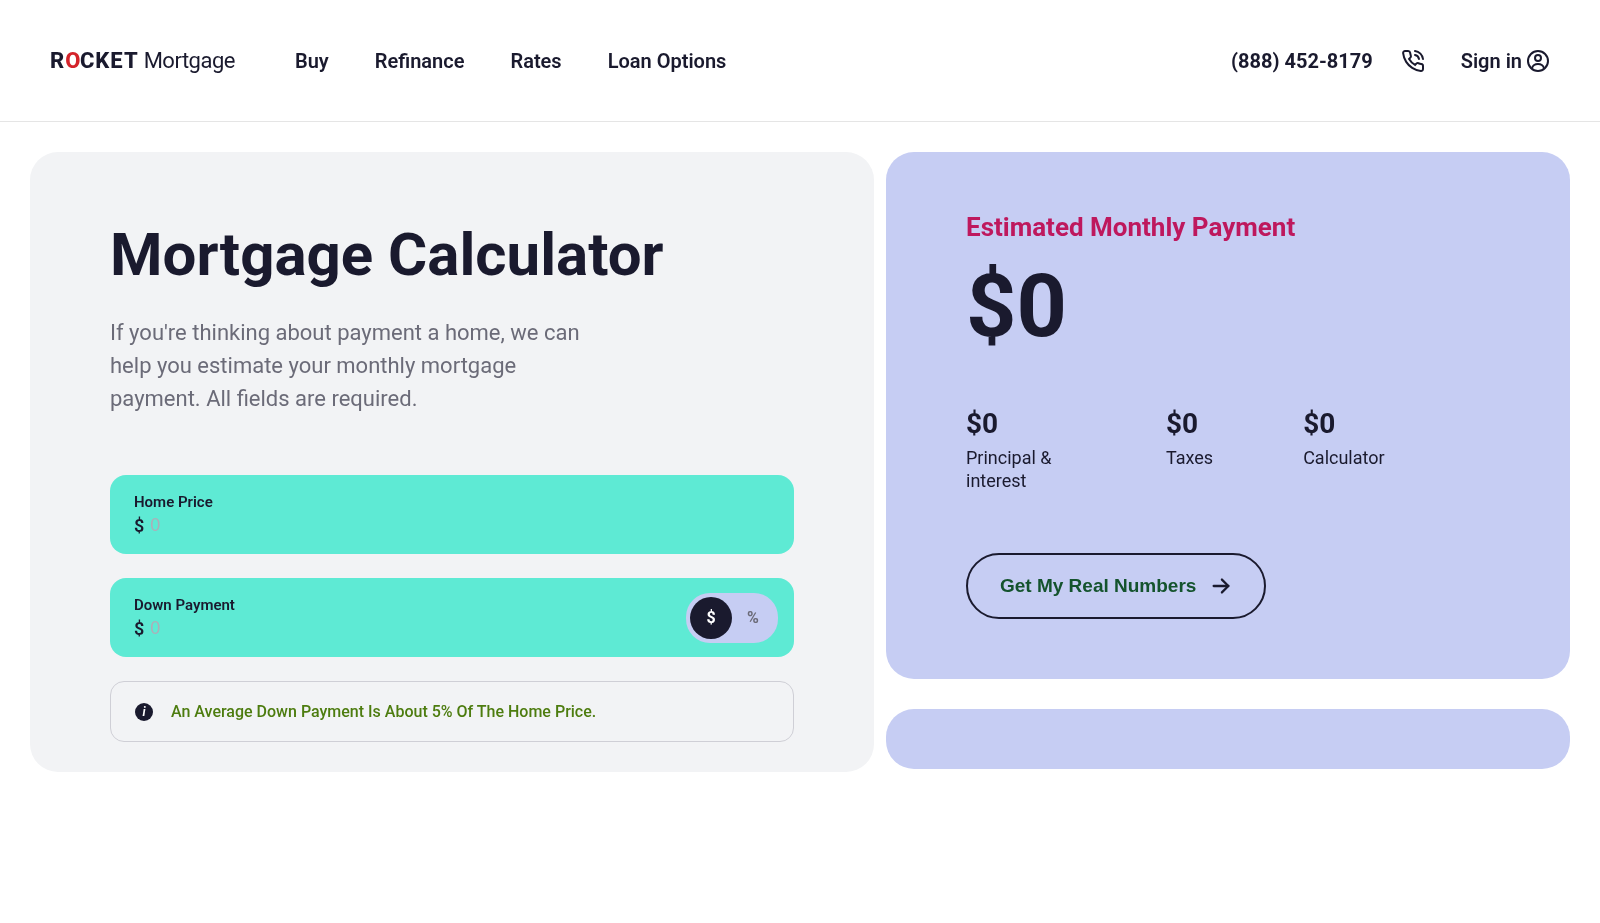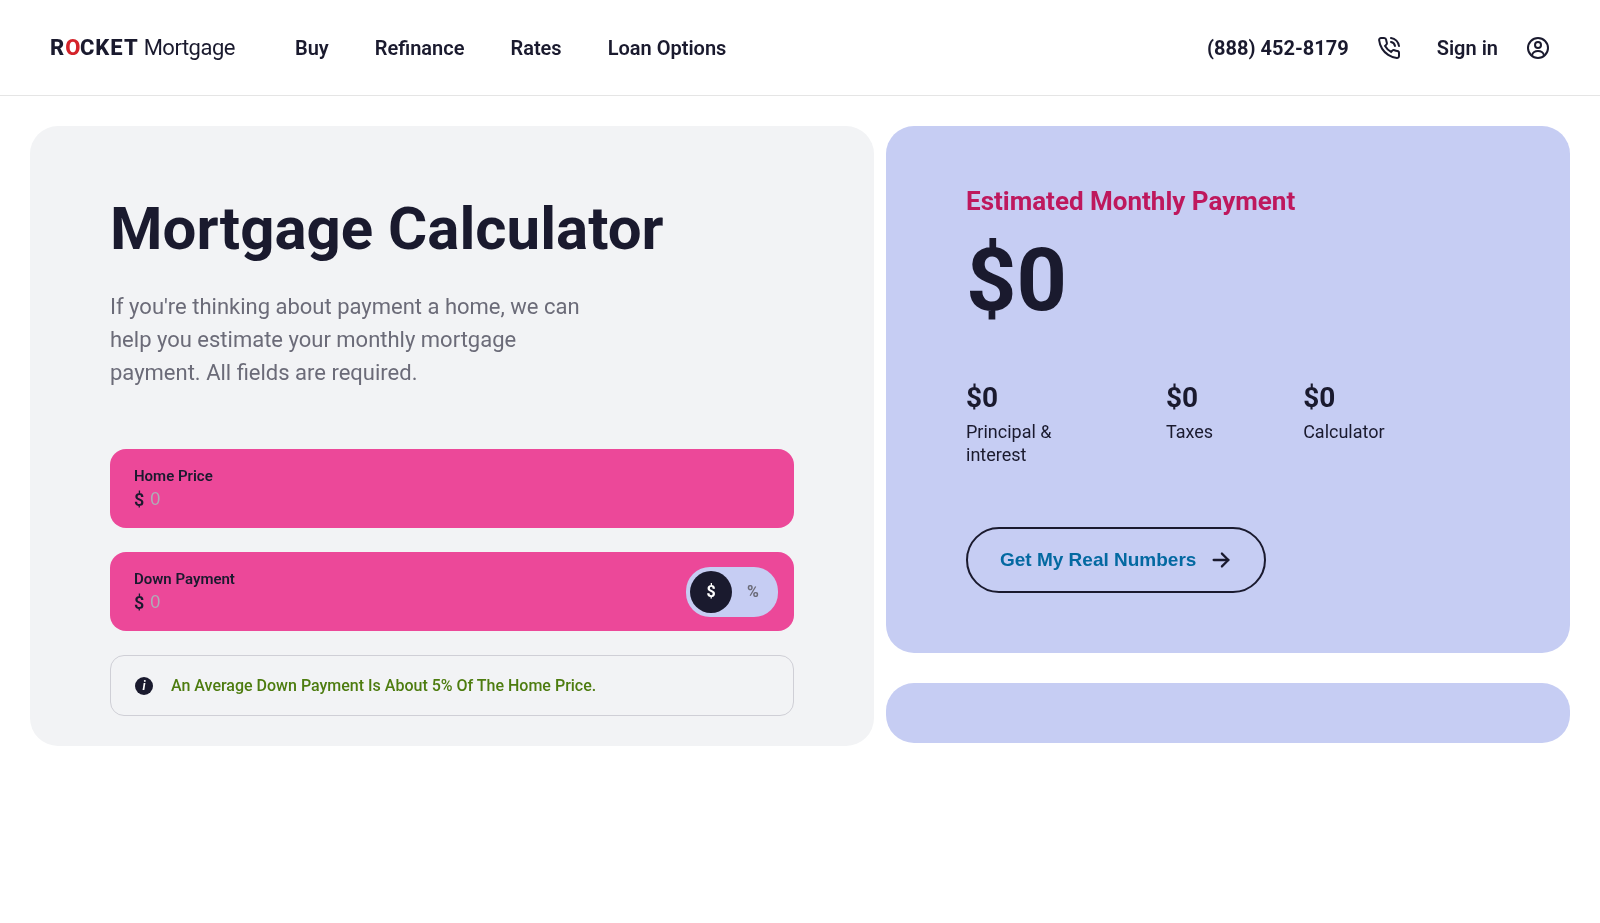--- a/index.html
+++ b/index.html
@@ -1,41 +1,41 @@
 <!DOCTYPE html>
 <html><head>
 <meta charset="utf-8">
 <style>
 * { margin: 0; padding: 0; box-sizing: border-box; }
 body { font-family: -apple-system, BlinkMacSystemFont, 'Segoe UI', Roboto, sans-serif; background: #fff; color: #1a1a2e; }
 
 
-.header { display: flex; align-items: center; padding: 0 50px; height: 96px; border-bottom: 1px solid #e5e5e5; }
+.header { display: flex; align-items: center; padding: 0 50px; height: 122px; border-bottom: 1px solid #e5e5e5; }
 .logo { font-size: 22px; font-weight: 400; letter-spacing: -0.5px; }
 .logo .bold { font-weight: 800; letter-spacing: 1px; }
 .logo .o-accent { color: #d4232a; font-weight: 800; }
 .nav { display: flex; gap: 46px; margin-left: 60px; }
 .nav-item { font-size: 20px; font-weight: 600; cursor: pointer; }
 .header-right { margin-left: auto; display: flex; align-items: center; gap: 36px; }
 .phone { display: flex; align-items: flex-end; gap: 28px; font-size: 20px; font-weight: 700; margin-left: 20px; }
-.signin { display: flex; align-items: center; gap: 28px; font-size: 20px; font-weight: 600; cursor: pointer; }
+.signin { display: flex; align-items: center; gap: 4px; font-size: 20px; font-weight: 600; cursor: pointer; }
 .apply-btn { background: #111; color: #fff; border: none; border-radius: 32px; padding: 18px 30px; font-size: 19px; font-weight: 700; cursor: pointer; }
 
 
 .main { display: flex; gap: 12px; padding: 30px 30px 0 30px; }
 .left-panel { flex: 1; background: #f2f3f5; border-radius: 28px; padding: 70px 80px 30px 80px; }
 .right-col { flex: 1; display: flex; flex-direction: column; gap: 30px; }
 .right-panel { background: #c6cdf3; border-radius: 28px; padding: 60px 80px; }
 .right-panel-2 { background: #c6cdf3; border-radius: 28px; height: 60px; }
 
 
 .title { font-size: 60px; font-weight: 700; line-height: 1.1; margin-bottom: 28px; color: #1a1a2e; }
 .subtitle { font-size: 22px; color: #6b6b78; line-height: 1.5; margin-bottom: 60px; max-width: 500px; }
 
-.input-card { background: #ec4899; border-radius: 16px; padding: 18px 24px; margin-bottom: 24px; position: relative; }
+.input-card { background: #5eead4; border-radius: 16px; padding: 18px 24px; margin-bottom: 24px; position: relative; }
 .input-label { font-size: 15px; font-weight: 600; color: #1a1a2e; margin-bottom: 4px; }
 .input-row { display: flex; align-items: center; gap: 6px; }
 .dollar-sign { font-size: 18px; font-weight: 600; color: #1a1a2e; }
 .input-field { border: none; outline: none; font-size: 18px; color: #1a1a2e; background: transparent; width: 200px; }
 .input-field::placeholder { color: #aeaeb8; }
 
 .toggle { position: absolute; right: 16px; top: 50%; transform: translateY(-50%); display: flex; background: #c6cdf3; border-radius: 24px; padding: 4px; }
 .toggle-opt { width: 42px; height: 42px; border-radius: 50%; display: flex; align-items: center; justify-content: center; font-size: 16px; font-weight: 700; cursor: pointer; }
 .toggle-opt.active { background: #1a1a2e; color: #fff; }
 .toggle-opt.inactive { color: #6b6b78; }
@@ -44,21 +44,21 @@
 .info-icon { width: 18px; height: 18px; background: #1a1a2e; border-radius: 50%; display: flex; align-items: center; justify-content: center; color: #fff; font-size: 12px; font-style: italic; font-weight: 700; flex-shrink: 0; }
 .info-text { font-size: 16px; color: #4d7c0f; font-weight: 500; }
 
 
 .est-title { font-size: 26px; font-weight: 700; color: #be185d; margin-bottom: 12px; }
 .est-amount { font-size: 88px; font-weight: 700; color: #1a1a2e; margin-bottom: 50px; }
 .breakdown { display: flex; gap: 90px; margin-bottom: 60px; }
 .bd-item { }
 .bd-amount { font-size: 28px; font-weight: 700; color: #1a1a2e; margin-bottom: 6px; }
 .bd-label { font-size: 18px; color: #1a1a2e; max-width: 110px; line-height: 1.3; }
-.cta-btn { display: inline-flex; align-items: center; gap: 14px; border: 2px solid #1a1a2e; background: transparent; border-radius: 40px; padding: 20px 32px; font-size: 19px; font-weight: 700; color: #0369a1; cursor: pointer; }
+.cta-btn { display: inline-flex; align-items: center; gap: 14px; border: 2px solid #1a1a2e; background: transparent; border-radius: 40px; padding: 20px 32px; font-size: 19px; font-weight: 700; color: #14532d; cursor: pointer; }
 
 .icon-svg { width: 24px; height: 24px; }
 </style>
 </head>
 <body>
 
 <header class="header">
   <div class="logo">
     <span class="bold">R</span><span class="o-accent">O</span><span class="bold">CKET</span>
     <span>Mortgage</span>

